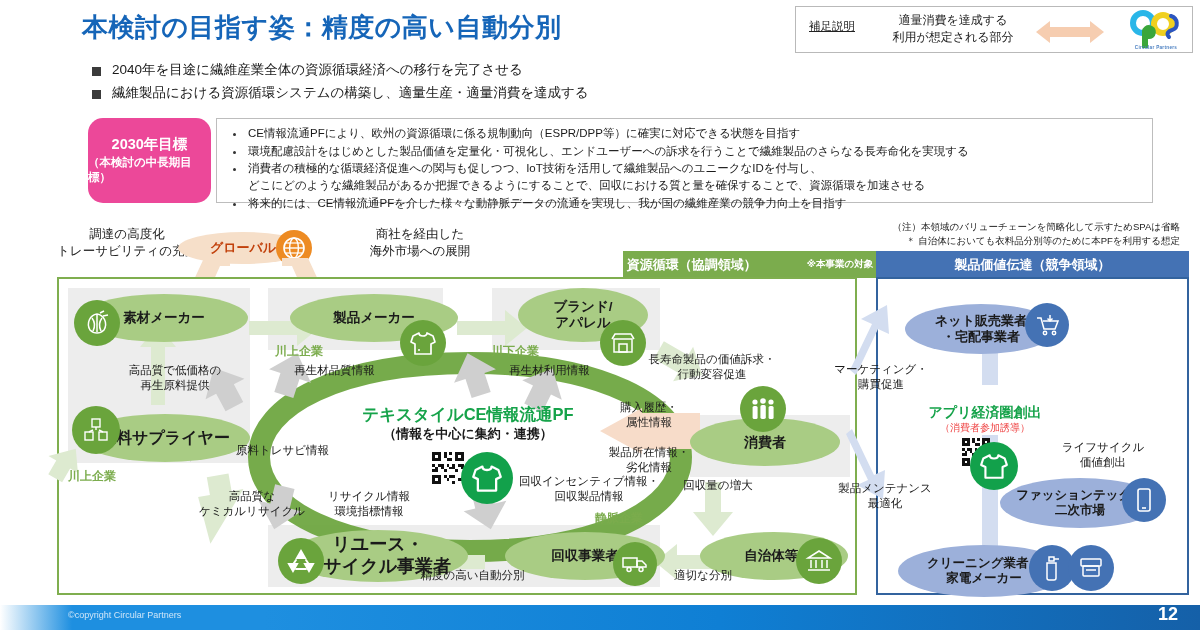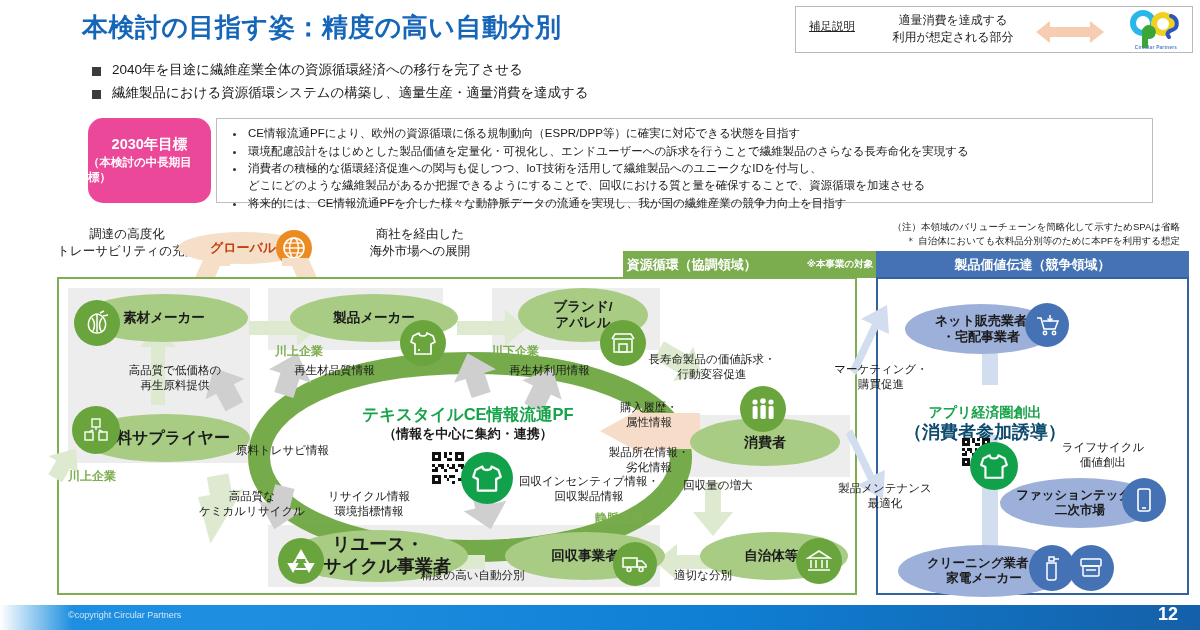--- a/index.html
+++ b/index.html
@@ -130,21 +130,21 @@
   .lbl.left{text-align:left;}
   .pf-title{
     position:absolute;left:318px;top:404px;width:300px;text-align:center;
   }
   .pf-title .p1{font-size:16.5px;font-weight:bold;color:#16a34a;line-height:1.25;}
   .pf-title .p2{font-size:13px;font-weight:bold;color:#1a1a1a;line-height:1.35;}
   .app-title{
     position:absolute;left:900px;top:403px;width:170px;text-align:center;
   }
   .app-title .p1{font-size:14px;font-weight:bold;color:#16a34a;line-height:1.3;}
-  .app-title .p2{font-size:18px;font-weight:bold;color:#0c4a6e;line-height:1.3;}
+  .app-title .p2{font-size:10px;font-weight:normal;color:#ef4444;line-height:1.3;}
 
   
   .footer{
     position:absolute;left:0;top:605px;width:1200px;height:25px;
     background:linear-gradient(90deg,#ffffff 0%,#1e8fe0 6%,#1e8fe0 22%,#0f7fd4 60%,#1560a8 100%);
   }
   .footer-copy{
     position:absolute;left:68px;top:610px;font-size:9px;color:#cfe6f8;white-space:nowrap;
   }
   .footer-page{

